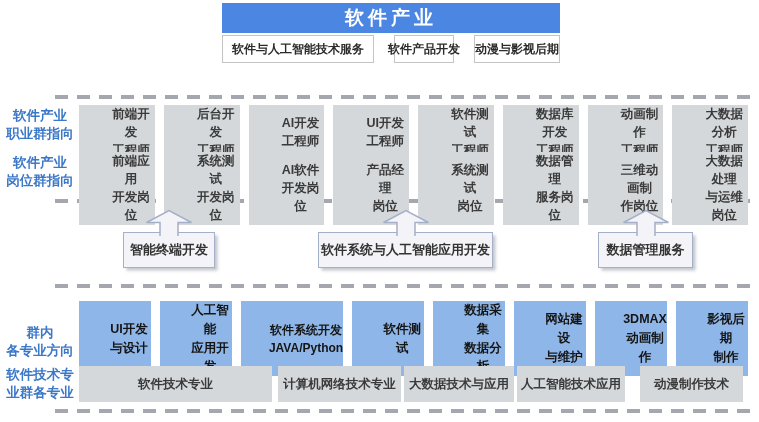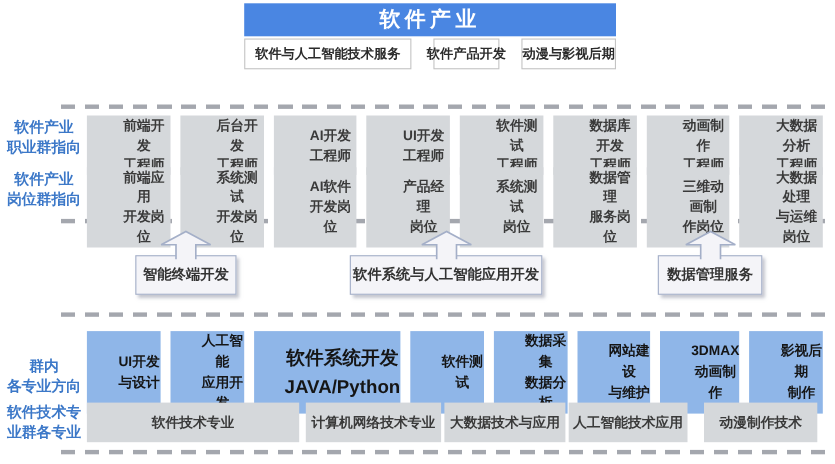--- a/index.html
+++ b/index.html
@@ -26,21 +26,21 @@
   .l1{top:107px}.l2{top:154px}.l3{top:324px}.l4{top:366px}
 
   
   .grid8 { position:absolute; left:79px; width:669px; display:grid;
     grid-template-columns:repeat(8,1fr); gap:9px; }
   .r1{top:105px;height:43px}.r2{top:152px;height:43px}.r3{top:301px;height:56px}
   .grid8 > div { display:flex; align-items:center; justify-content:center; text-align:center;
     white-space:pre-line; font-weight:bold;padding-left:28px; }
   .gbox { background:#d5d8db; color:#3a3a3a; font-size:12.5px; line-height:1.45; }
   .bbox { background:#8fb6e8; color:#151515; font-size:12.5px; line-height:1.5; }
-  .bbox.small { font-size:17px; line-height:1.5; }
+  .bbox.small { font-size:12px; line-height:1.5; }
 
   
   .svc { position:absolute; top:232px; height:36px; }
   .svc-box { position:absolute; inset:0; background:#f4f4f8; border:1px solid #a4afc8;
     box-shadow:2.5px 2.5px 3px rgba(145,150,165,.55);
     display:flex; align-items:center; justify-content:center;
     font-weight:bold; font-size:13px; color:#333333; white-space:nowrap; }
   .svc-arrow { position:absolute; top:-23px; left:50%; transform:translateX(-50%); z-index:2; }
 
   

